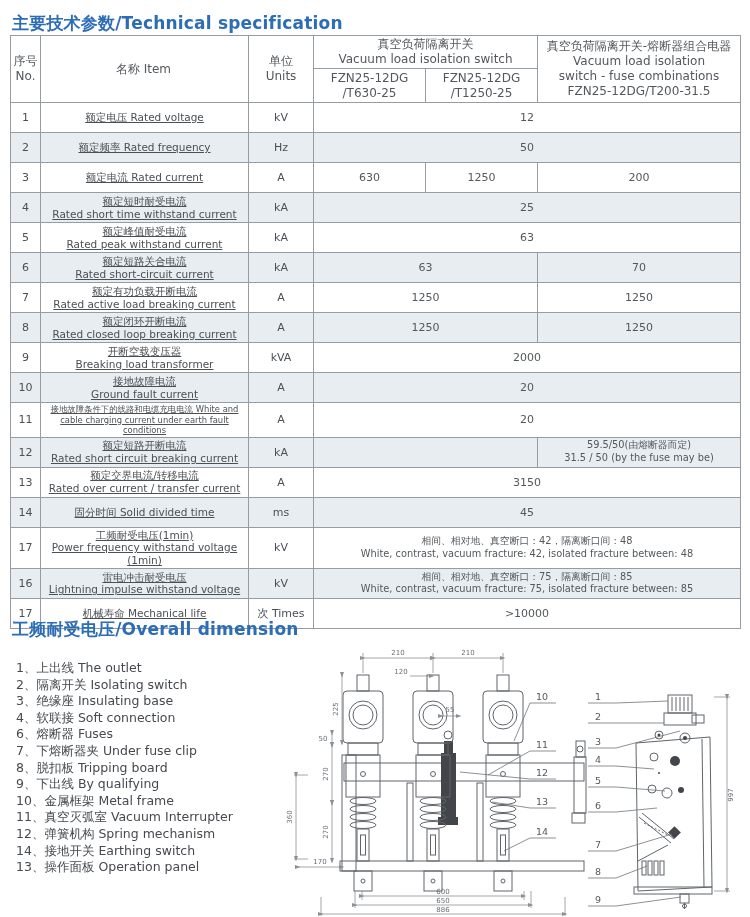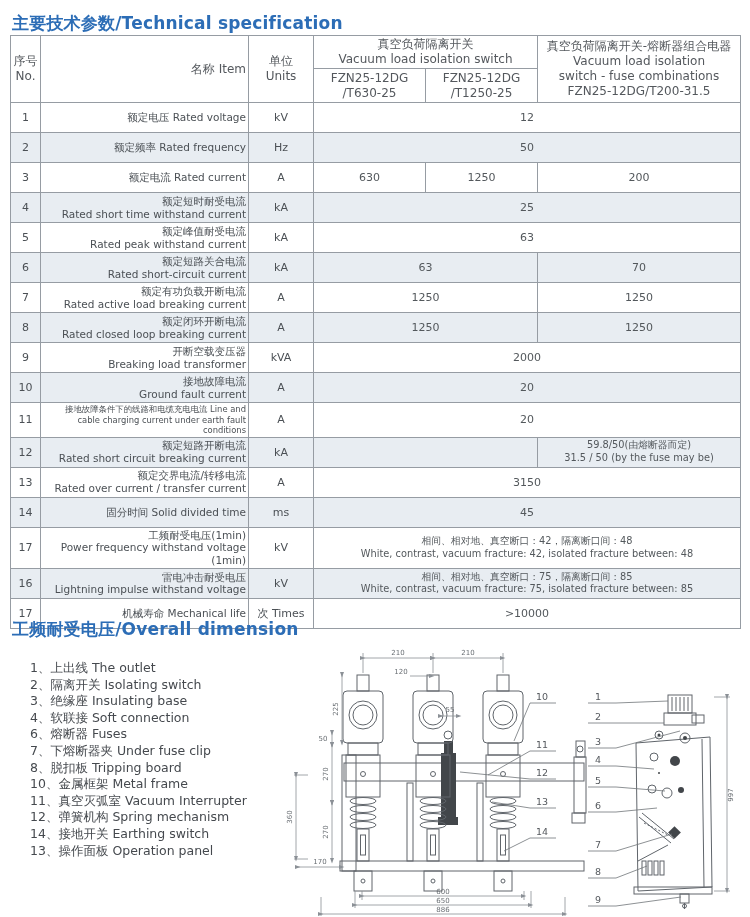--- a/index.html
+++ b/index.html
@@ -9,31 +9,31 @@
   #title-spec { top:12px; }
   #title-dim  { top:618px; }
 
   table#spec { position:absolute; left:10px; top:35px; width:730px;
     border-collapse:collapse; table-layout:fixed; color:#4b5055; }
   #spec th, #spec td { border:1px solid #969ca3; text-align:center; vertical-align:middle;
     padding:1px 2px; font-weight:normal; overflow:hidden; }
   #spec thead tr.group-row { height:28px; }
   #spec thead tr.model-row { height:34px; }
   #spec th { font-size:12px; line-height:1.25; color:#54585d; }
-  #spec th.name-h { text-align:right; padding-left:0; }
+  #spec th.name-h { text-align:center; padding-left:0; }
   #spec tbody tr { height:30px; }
   #spec tbody tr.shade { background:#e8edf2; }
   #spec td.no { font-size:11px; }
-  #spec td.name { text-align:right; font-size:10.5px; line-height:1.22; }
+  #spec td.name { text-align:center; font-size:10.5px; line-height:1.22;text-decoration:underline; }
   #spec td.name.small { font-size:8.4px; line-height:1.25; }
   #spec td.unit { font-size:11px; }
   #spec td.val { font-size:11px; color:#53585c; }
   #spec td.val.two { font-size:9.8px; line-height:1.3; }
 
-  ul#parts { position:absolute; left:30px; top:660px; list-style:none;
+  ul#parts { position:absolute; left:16px; top:660px; list-style:none;
     font-size:12.5px; line-height:16.6px; color:#45494e; }
 
   #drawing { position:absolute; left:278px; top:645px; }
   .draw  { stroke:#60656b; fill:none; stroke-width:1; }
   .dark  { fill:#42464a; stroke:none; }
   .dimln { stroke:#8b9096; stroke-width:.8; fill:none; }
   .lead  { stroke:#707579; stroke-width:.8; fill:none; }
   text.dim { font-size:7px; fill:#6a6f74; }
   text.callout { font-size:9.5px; fill:#55595e; }
 </style>
@@ -245,21 +245,21 @@
         </td>
         <td class="val" colspan="3">
           <div>20</div>
         </td>
       </tr>
       <tr>
         <td class="no">
           <div>11</div>
         </td>
         <td class="name small">
-          <div>接地故障条件下的线路和电缆充电电流 Line and</div>
+          <div>接地故障条件下的线路和电缆充电电流 White and</div>
           <div>cable charging current under earth fault conditions</div>
         </td>
         <td class="unit">
           <div>A</div>
         </td>
         <td class="val" colspan="3">
           <div>20</div>
         </td>
       </tr>
       <tr class="shade">
@@ -270,21 +270,21 @@
           <div>额定短路开断电流</div>
           <div>Rated short circuit breaking current</div>
         </td>
         <td class="unit">
           <div>kA</div>
         </td>
         <td class="val" colspan="2">
           <div></div>
         </td>
         <td class="val two">
-          <div>59.8/50(由熔断器而定)</div>
+          <div>59.5/50(由熔断器而定)</div>
           <div>31.5 / 50 (by the fuse may be)</div>
         </td>
       </tr>
       <tr>
         <td class="no">
           <div>13</div>
         </td>
         <td class="name">
           <div>额定交界电流/转移电流</div>
           <div>Rated over current / transfer current</div>
@@ -362,20 +362,21 @@
 <h1 class="sec-title" id="title-dim">工频耐受电压/Overall dimension</h1>
 
 <ul id="parts">
     <li>1、上出线 The outlet</li>
     <li>2、隔离开关 Isolating switch</li>
     <li>3、绝缘座 Insulating base</li>
     <li>4、软联接 Soft connection</li>
     <li>6、熔断器 Fuses</li>
     <li>7、下熔断器夹 Under fuse clip</li>
     <li>8、脱扣板 Tripping board</li>
+    <li>9、下出线 By qualifying</li>
     <li>10、金属框架 Metal frame</li>
     <li>11、真空灭弧室 Vacuum Interrupter</li>
     <li>12、弹簧机构 Spring mechanism</li>
     <li>14、接地开关 Earthing switch</li>
     <li>13、操作面板 Operation panel</li>
   </ul>
 
 <svg id="drawing" width="472" height="272" viewBox="0 0 472 272" xmlns="http://www.w3.org/2000/svg">
   <defs>
     <marker id="ar" markerWidth="8" markerHeight="8" refX="4" refY="4" orient="auto">

